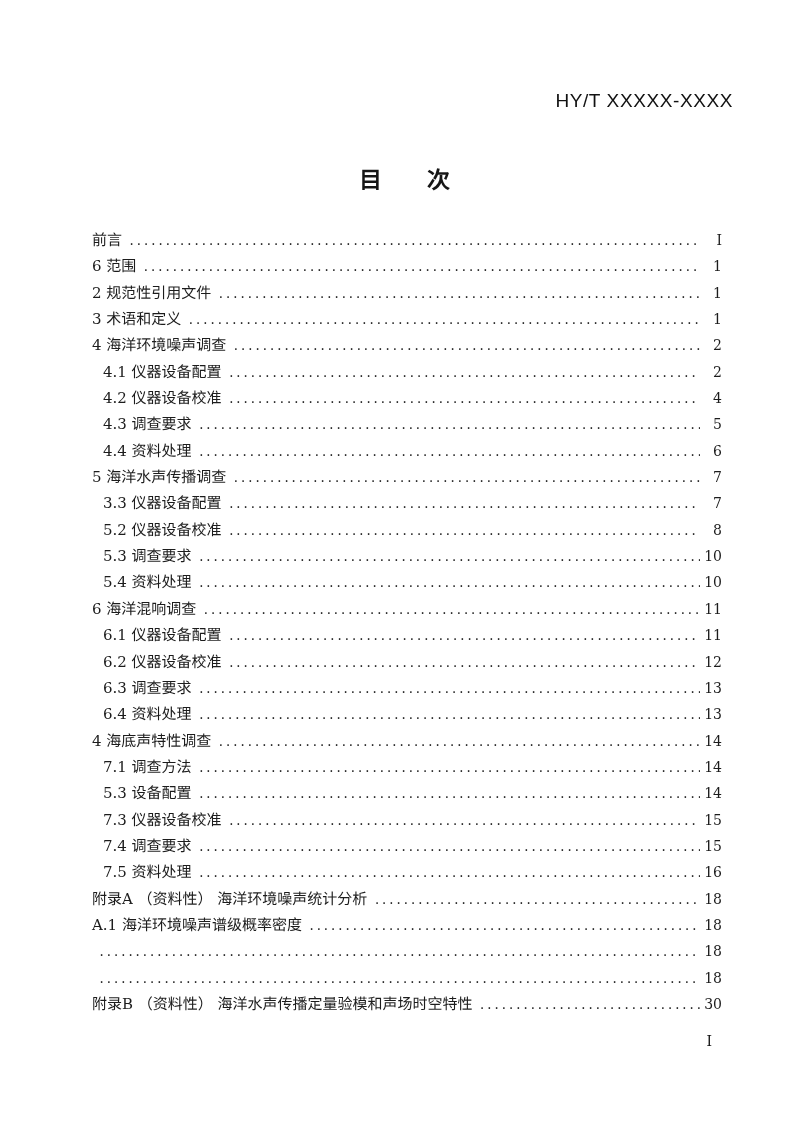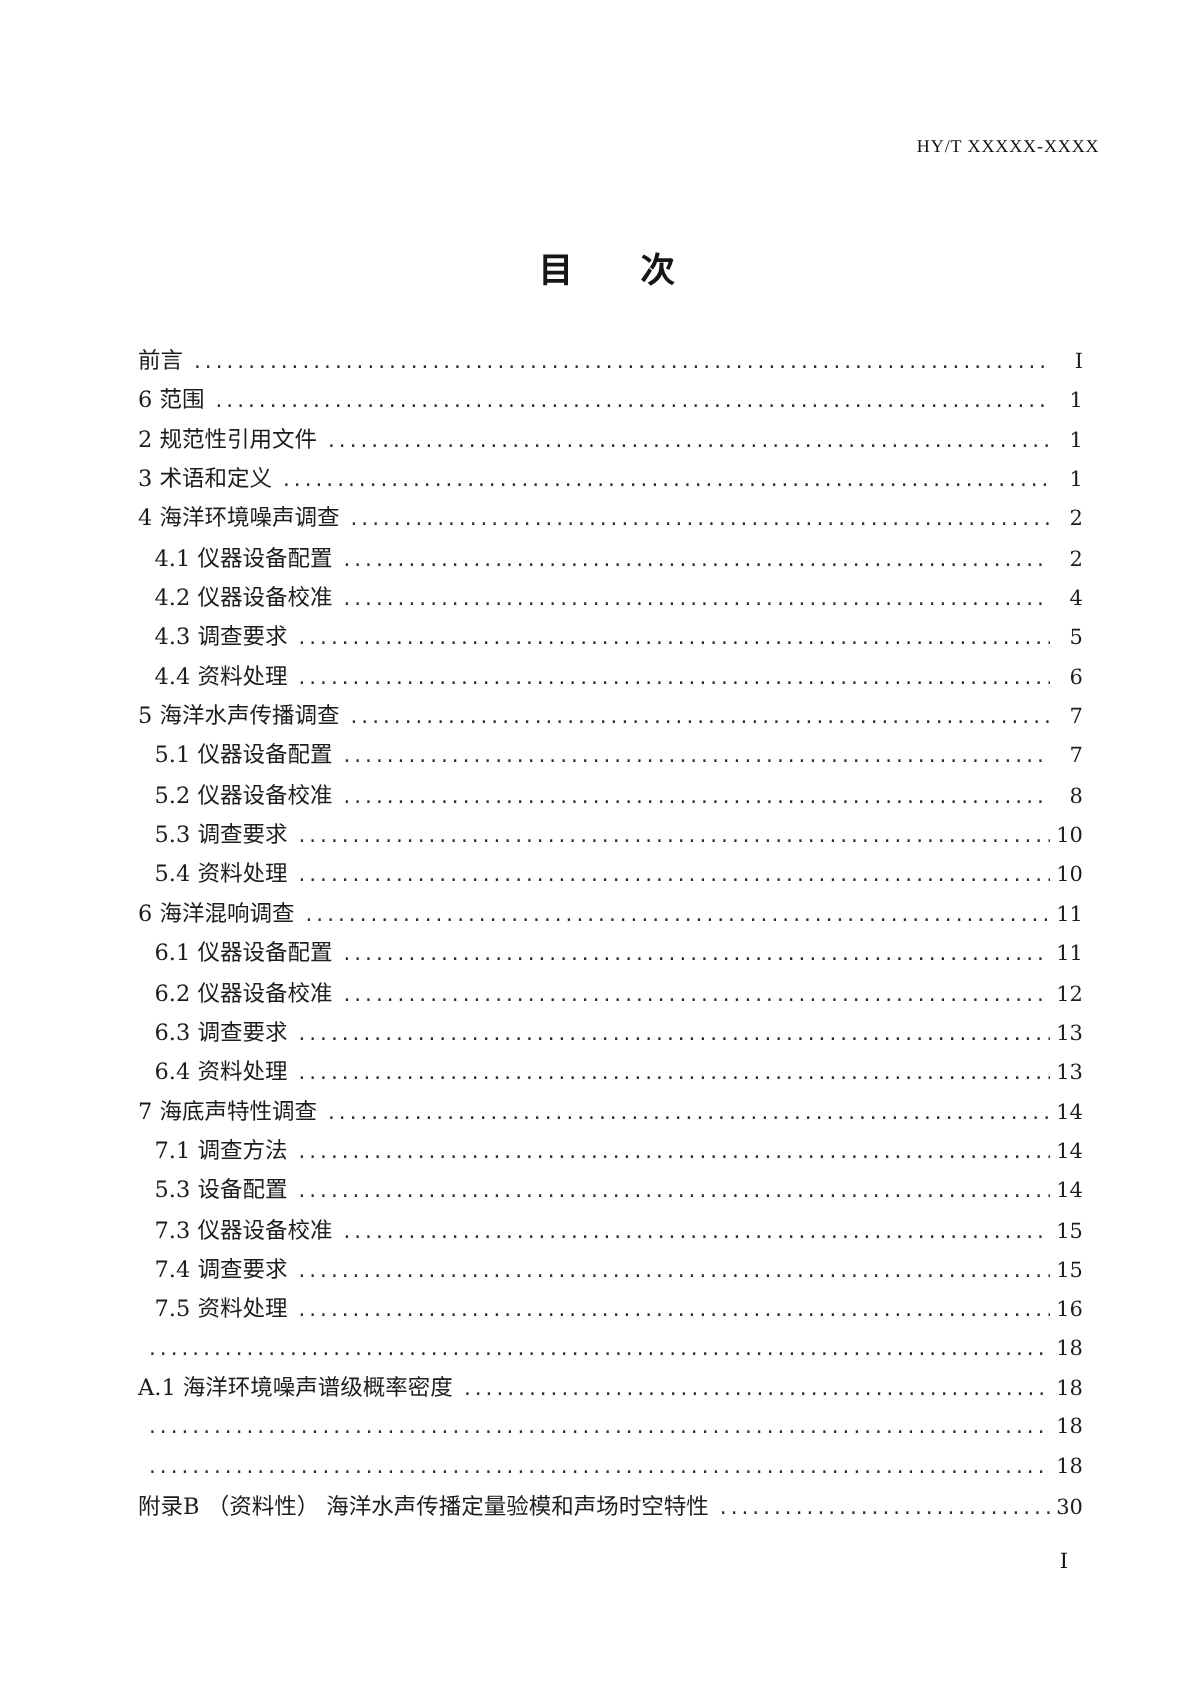--- a/index.html
+++ b/index.html
@@ -18,22 +18,22 @@
   }
   .page {
     position: absolute;
     inset: 0;
     background: #ffffff;
   }
   .header-right {
     position: absolute;
     top: 90px;
     right: 67px;
-    font-family: Liberation Serif, serif;
-    font-size: 12px;
+    font-family: Liberation Sans, sans-serif;
+    font-size: 19px;
     letter-spacing: 0.6px;
     color: #111111;
     white-space: pre;
   }
   .doc-title {
     position: absolute;
     top: 161px;
     left: 0;
     width: 100%;
     text-align: center;
@@ -150,21 +150,21 @@
       <span class="toc-label">4.4 资料处理</span>
       <span class="toc-dots">................................................................................................................................................................</span>
       <span class="toc-page">6</span>
     </div>
       <div class="toc-row lvl0">
       <span class="toc-label">5 海洋水声传播调查</span>
       <span class="toc-dots">................................................................................................................................................................</span>
       <span class="toc-page">7</span>
     </div>
       <div class="toc-row lvl1">
-      <span class="toc-label">5.1 仪器设备配置</span>
+      <span class="toc-label">3.3 仪器设备配置</span>
       <span class="toc-dots">................................................................................................................................................................</span>
       <span class="toc-page">7</span>
     </div>
       <div class="toc-row lvl1">
       <span class="toc-label">5.2 仪器设备校准</span>
       <span class="toc-dots">................................................................................................................................................................</span>
       <span class="toc-page">8</span>
     </div>
       <div class="toc-row lvl1">
       <span class="toc-label">5.3 调查要求</span>
@@ -195,21 +195,21 @@
       <span class="toc-label">6.3 调查要求</span>
       <span class="toc-dots">................................................................................................................................................................</span>
       <span class="toc-page">13</span>
     </div>
       <div class="toc-row lvl1">
       <span class="toc-label">6.4 资料处理</span>
       <span class="toc-dots">................................................................................................................................................................</span>
       <span class="toc-page">13</span>
     </div>
       <div class="toc-row lvl0">
-      <span class="toc-label">7 海底声特性调查</span>
+      <span class="toc-label">4 海底声特性调查</span>
       <span class="toc-dots">................................................................................................................................................................</span>
       <span class="toc-page">14</span>
     </div>
       <div class="toc-row lvl1">
       <span class="toc-label">7.1 调查方法</span>
       <span class="toc-dots">................................................................................................................................................................</span>
       <span class="toc-page">14</span>
     </div>
       <div class="toc-row lvl1">
       <span class="toc-label">5.3 设备配置</span>
@@ -225,20 +225,21 @@
       <span class="toc-label">7.4 调查要求</span>
       <span class="toc-dots">................................................................................................................................................................</span>
       <span class="toc-page">15</span>
     </div>
       <div class="toc-row lvl1">
       <span class="toc-label">7.5 资料处理</span>
       <span class="toc-dots">................................................................................................................................................................</span>
       <span class="toc-page">16</span>
     </div>
       <div class="toc-row lvl0">
+      <span class="toc-label">附录A （资料性） 海洋环境噪声统计分析</span>
       <span class="toc-dots">................................................................................................................................................................</span>
       <span class="toc-page">18</span>
     </div>
       <div class="toc-row lvl0">
       <span class="toc-label">A.1 海洋环境噪声谱级概率密度</span>
       <span class="toc-dots">................................................................................................................................................................</span>
       <span class="toc-page">18</span>
     </div>
       <div class="toc-row lvl0">
       <span class="toc-dots">................................................................................................................................................................</span>

